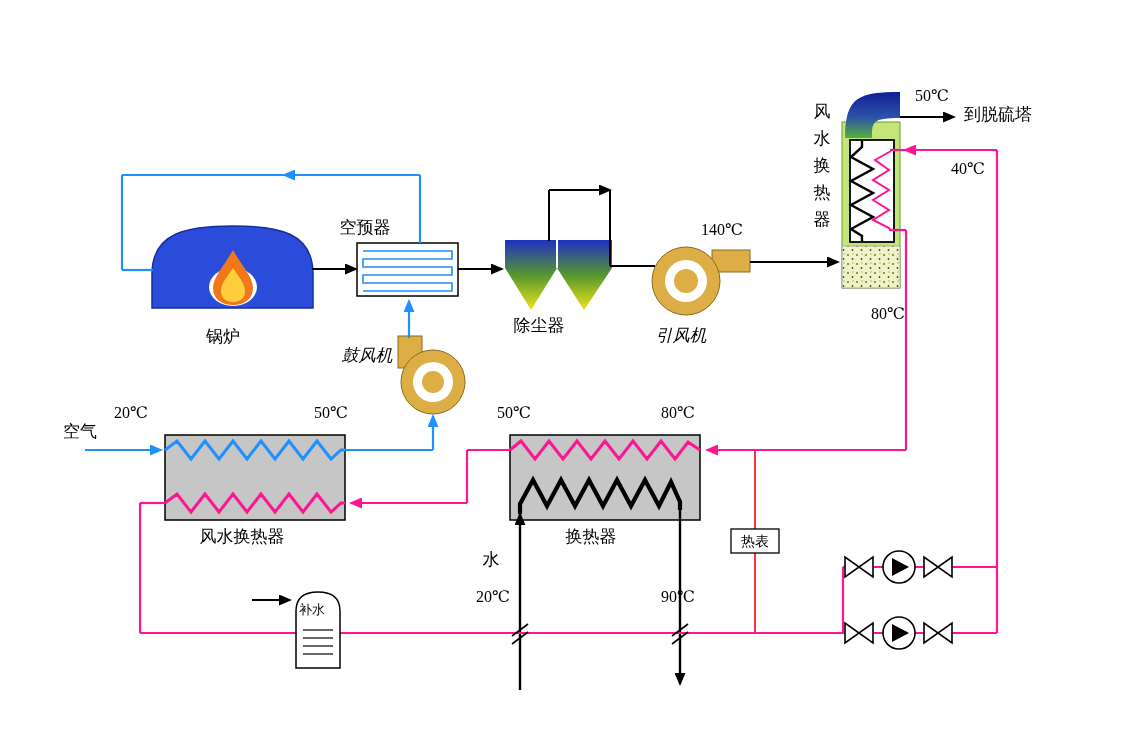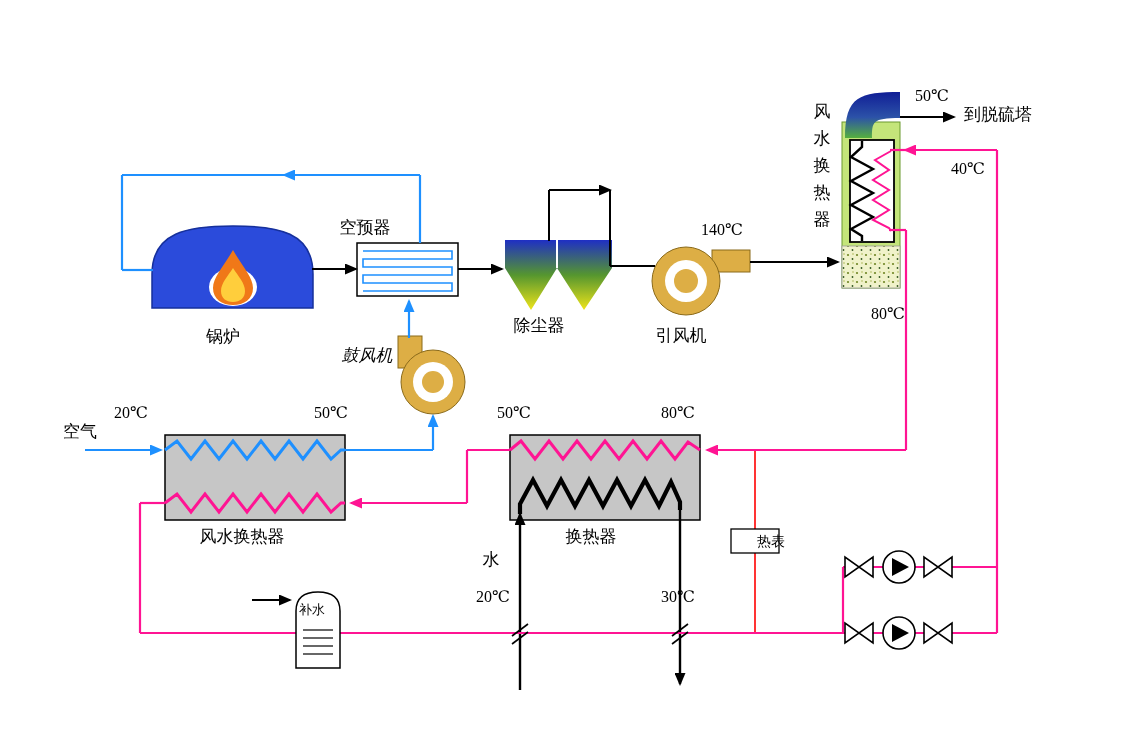--- a/index.html
+++ b/index.html
@@ -3,21 +3,21 @@
 <meta charset="utf-8">
 <style>
   html,body{margin:0;padding:0;background:#fff;}
   .stage{position:relative;width:1122px;height:729px;background:#ffffff;overflow:hidden;
          font-family:"Liberation Serif","DejaVu Serif",serif;color:#000;}
   .stage svg{position:absolute;left:0;top:0;}
   .lbl{position:absolute;text-align:center;white-space:nowrap;font-size:17px;line-height:18px;}
   .tmp{font-size:16px;}
   .vlbl{white-space:normal;word-break:break-all;width:26px;line-height:27px;text-align:center;}
   .left{text-align:left;}
-  .sm{font-size:14px;padding-left:16px;}
+  .sm{font-size:14px;}
   .xs{font-size:13px;}
 </style>
 </head>
 <body>
 
 <div class="stage">
 
 <svg width="1122" height="729" viewBox="0 0 1122 729">
   <defs>
     <marker id="mK" markerUnits="userSpaceOnUse" markerWidth="13" markerHeight="11" refX="11" refY="5.5" orient="auto">
@@ -166,30 +166,30 @@
   </g>
 </svg>
 
 <div class="lbl" style="left:56px;top:423px;width:48px;text-align:center;">空气</div>
 <div class="lbl tmp" style="left:103px;top:404px;width:56px;">20℃</div>
 <div class="lbl tmp" style="left:303px;top:404px;width:56px;">50℃</div>
 <div class="lbl" style="left:179px;top:328px;width:88px;">锅炉</div>
 <div class="lbl" style="left:312px;top:219px;width:106px;">空预器</div>
 <div class="lbl" style="left:314px;top:347px;width:106px;font-style:italic;">鼓风机</div>
 <div class="lbl" style="left:486px;top:317px;width:106px;">除尘器</div>
-<div class="lbl" style="left:628px;top:327px;width:106px;">引风机</div>
+<div class="lbl" style="left:628px;top:327px;width:106px;font-style:italic;">引风机</div>
 <div class="lbl tmp" style="left:688px;top:221px;width:68px;">140℃</div>
 <div class="lbl tmp" style="left:904px;top:87px;width:56px;">50℃</div>
 <div class="lbl left" style="left:964px;top:106px;width:110px;">到脱硫塔</div>
 <div class="lbl tmp" style="left:940px;top:160px;width:56px;">40℃</div>
 <div class="lbl tmp" style="left:860px;top:305px;width:56px;">80℃</div>
 <div class="lbl vlbl" style="left:809px;top:98px;">风水换热器</div>
 <div class="lbl tmp" style="left:486px;top:404px;width:56px;">50℃</div>
 <div class="lbl tmp" style="left:650px;top:404px;width:56px;">80℃</div>
 <div class="lbl" style="left:538px;top:528px;width:106px;">换热器</div>
 <div class="lbl" style="left:156px;top:528px;width:172px;">风水换热器</div>
 <div class="lbl" style="left:467px;top:551px;width:48px;">水</div>
 <div class="lbl tmp" style="left:465px;top:588px;width:56px;">20℃</div>
-<div class="lbl tmp" style="left:650px;top:588px;width:56px;">30℃</div>
+<div class="lbl tmp" style="left:650px;top:588px;width:56px;">90℃</div>
 <div class="lbl sm" style="left:731px;top:533px;width:48px;">热表</div>
 <div class="lbl xs" style="left:296px;top:601px;width:32px;">补水</div>
 
 </div>
 
 </body></html>

